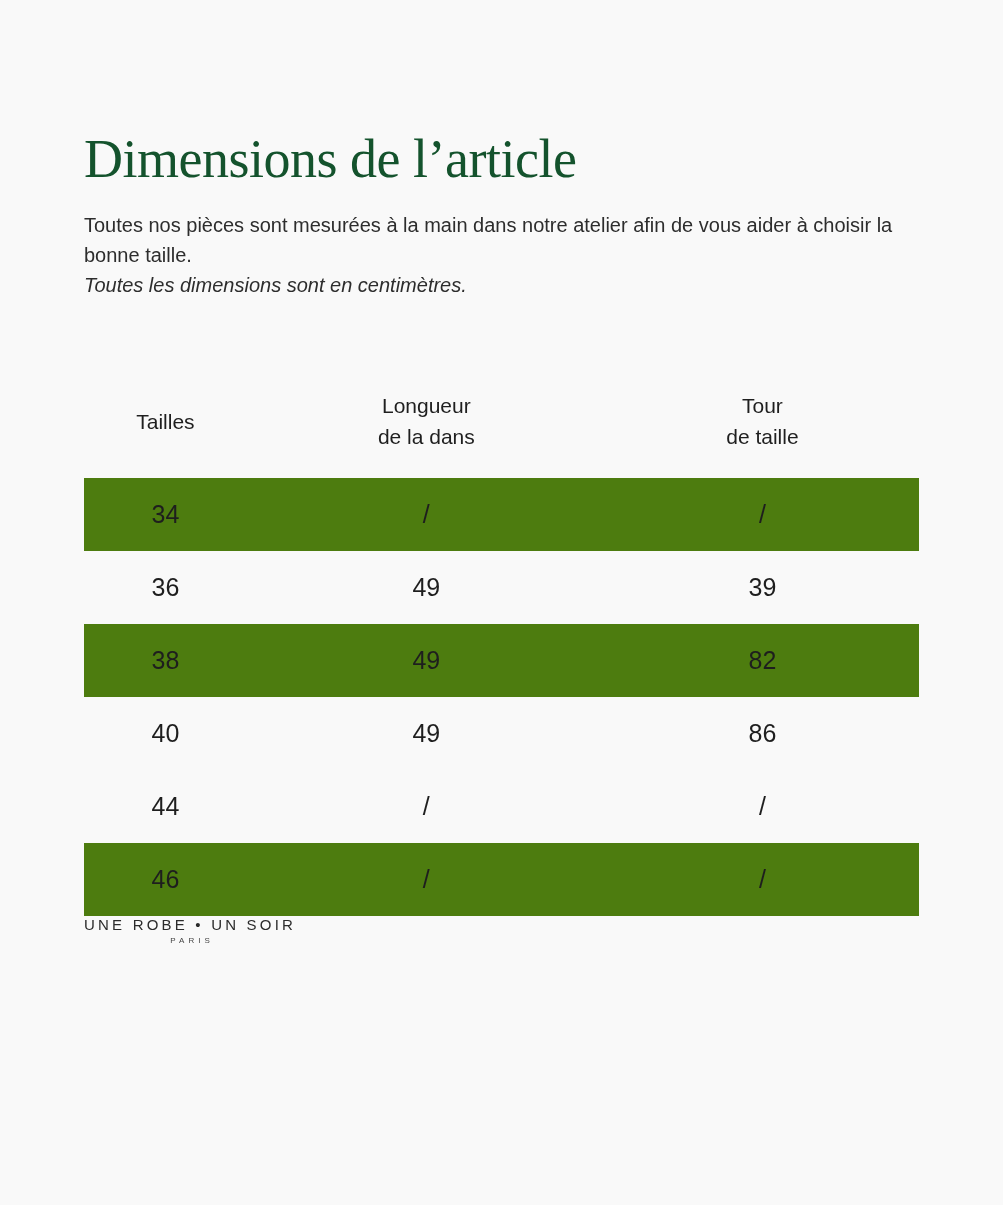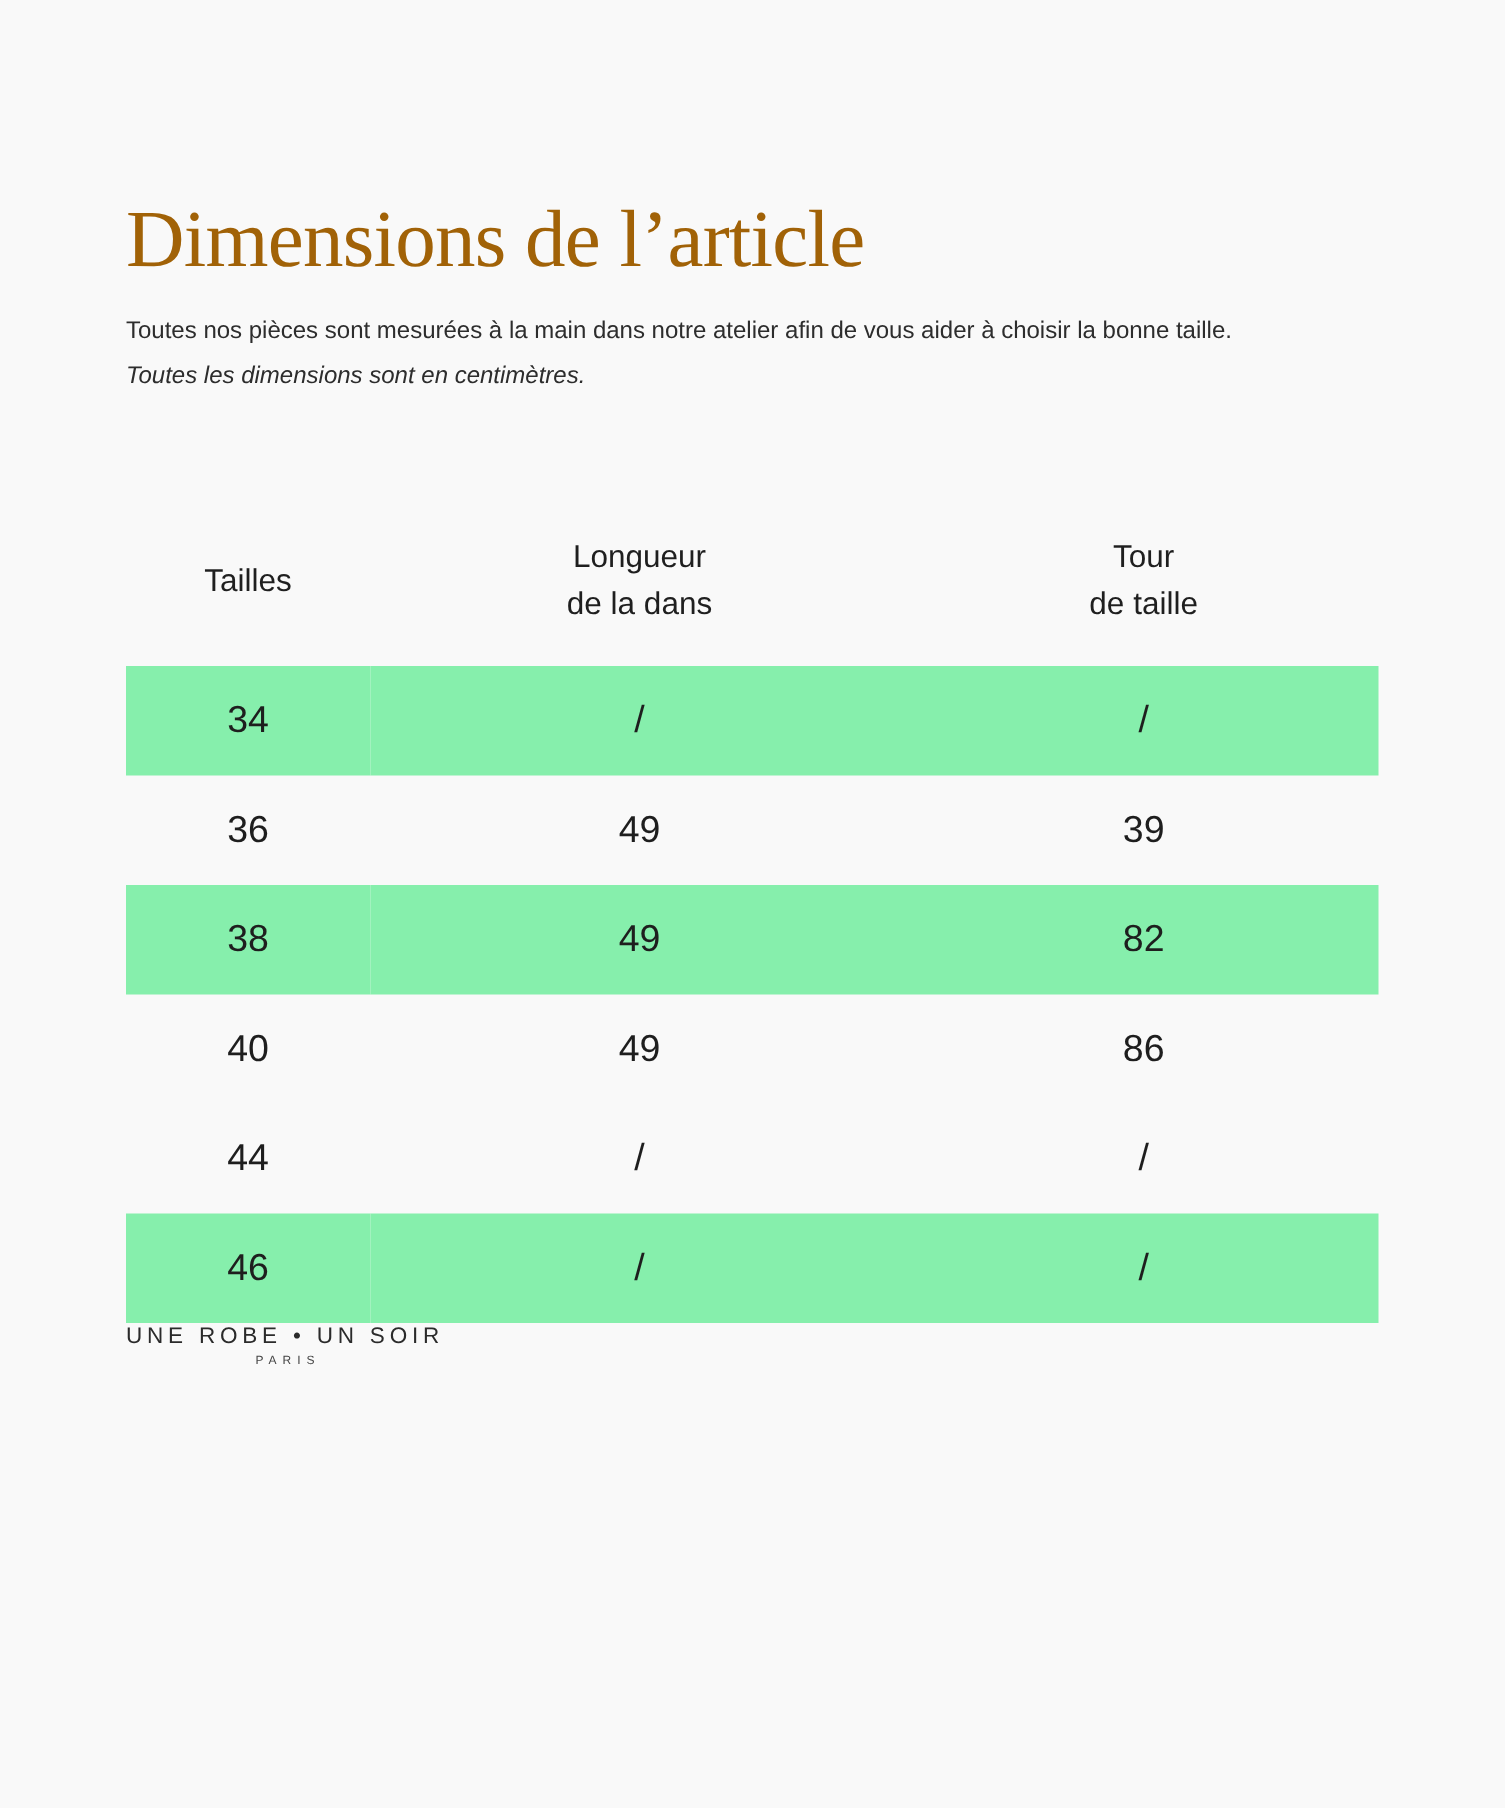--- a/index.html
+++ b/index.html
@@ -19,24 +19,24 @@
     padding: 0 84px;
   }
   .page-title {
     margin: 0;
     padding-top: 128px;
     font-family: "Liberation Serif", serif;
     font-weight: 400;
     font-size: 54px;
     line-height: 1.15;
     letter-spacing: -0.5px;
-    color: #a16207;
+    color: #14532d;
   }
   .intro {
-    font-size: 16px;
+    font-size: 20px;
     line-height: 30px;
     color: #2d2d2d;
     max-width: 850px;
   }
   .intro .desc { display: block; }
   .intro .note {
     display: block;
     font-style: italic;
   }
   table.size-table {
@@ -60,21 +60,21 @@
   .size-table th.first-col { font-weight: 400; }
   .size-table th span { display: block; }
   .size-table td {
     height: 73px;
     font-size: 25px;
     text-align: center;
     vertical-align: middle;
     color: #1e1e1e;
     padding: 0;
   }
-  tr.shaded { background: #86efac; margin-top: 21px; }
+  tr.shaded { background: #4d7c0f; margin-top: 21px; }
   .brand {
     display: inline-block;
     color: #2b2b2b;
   }
   .brand-main {
     display: block;
     font-size: 15px;
     letter-spacing: 3.2px;
     white-space: nowrap;
   }

